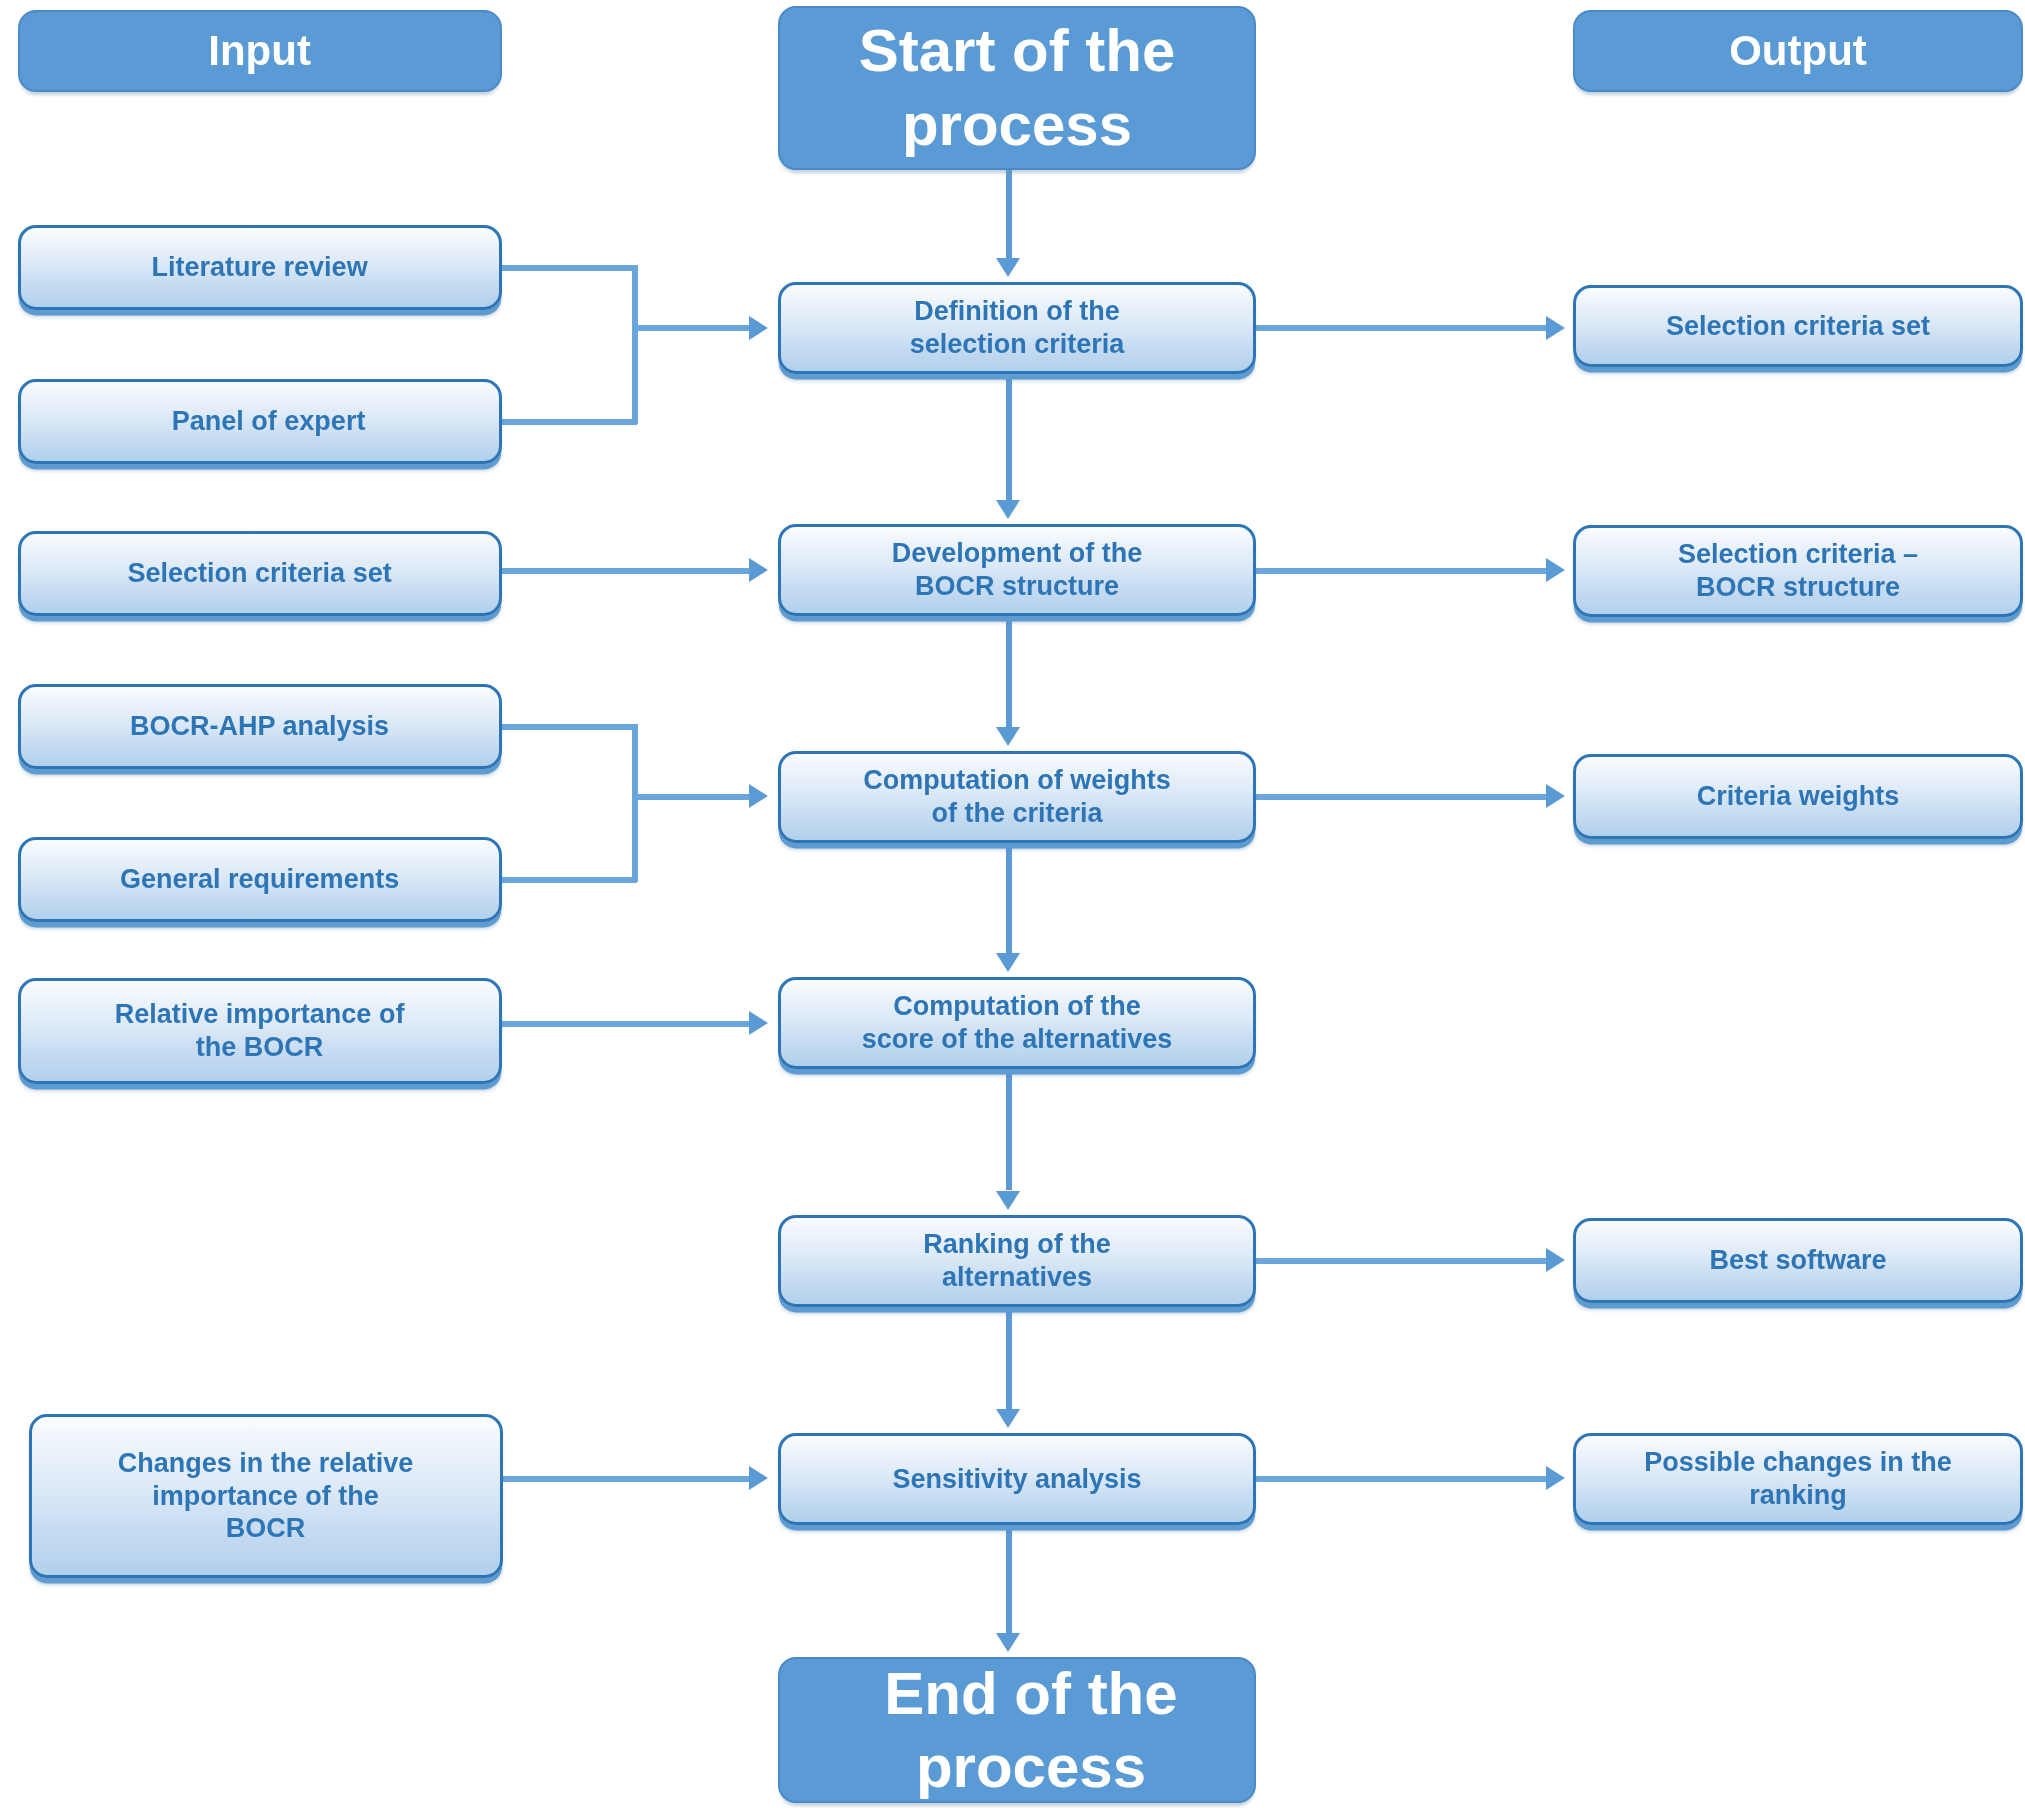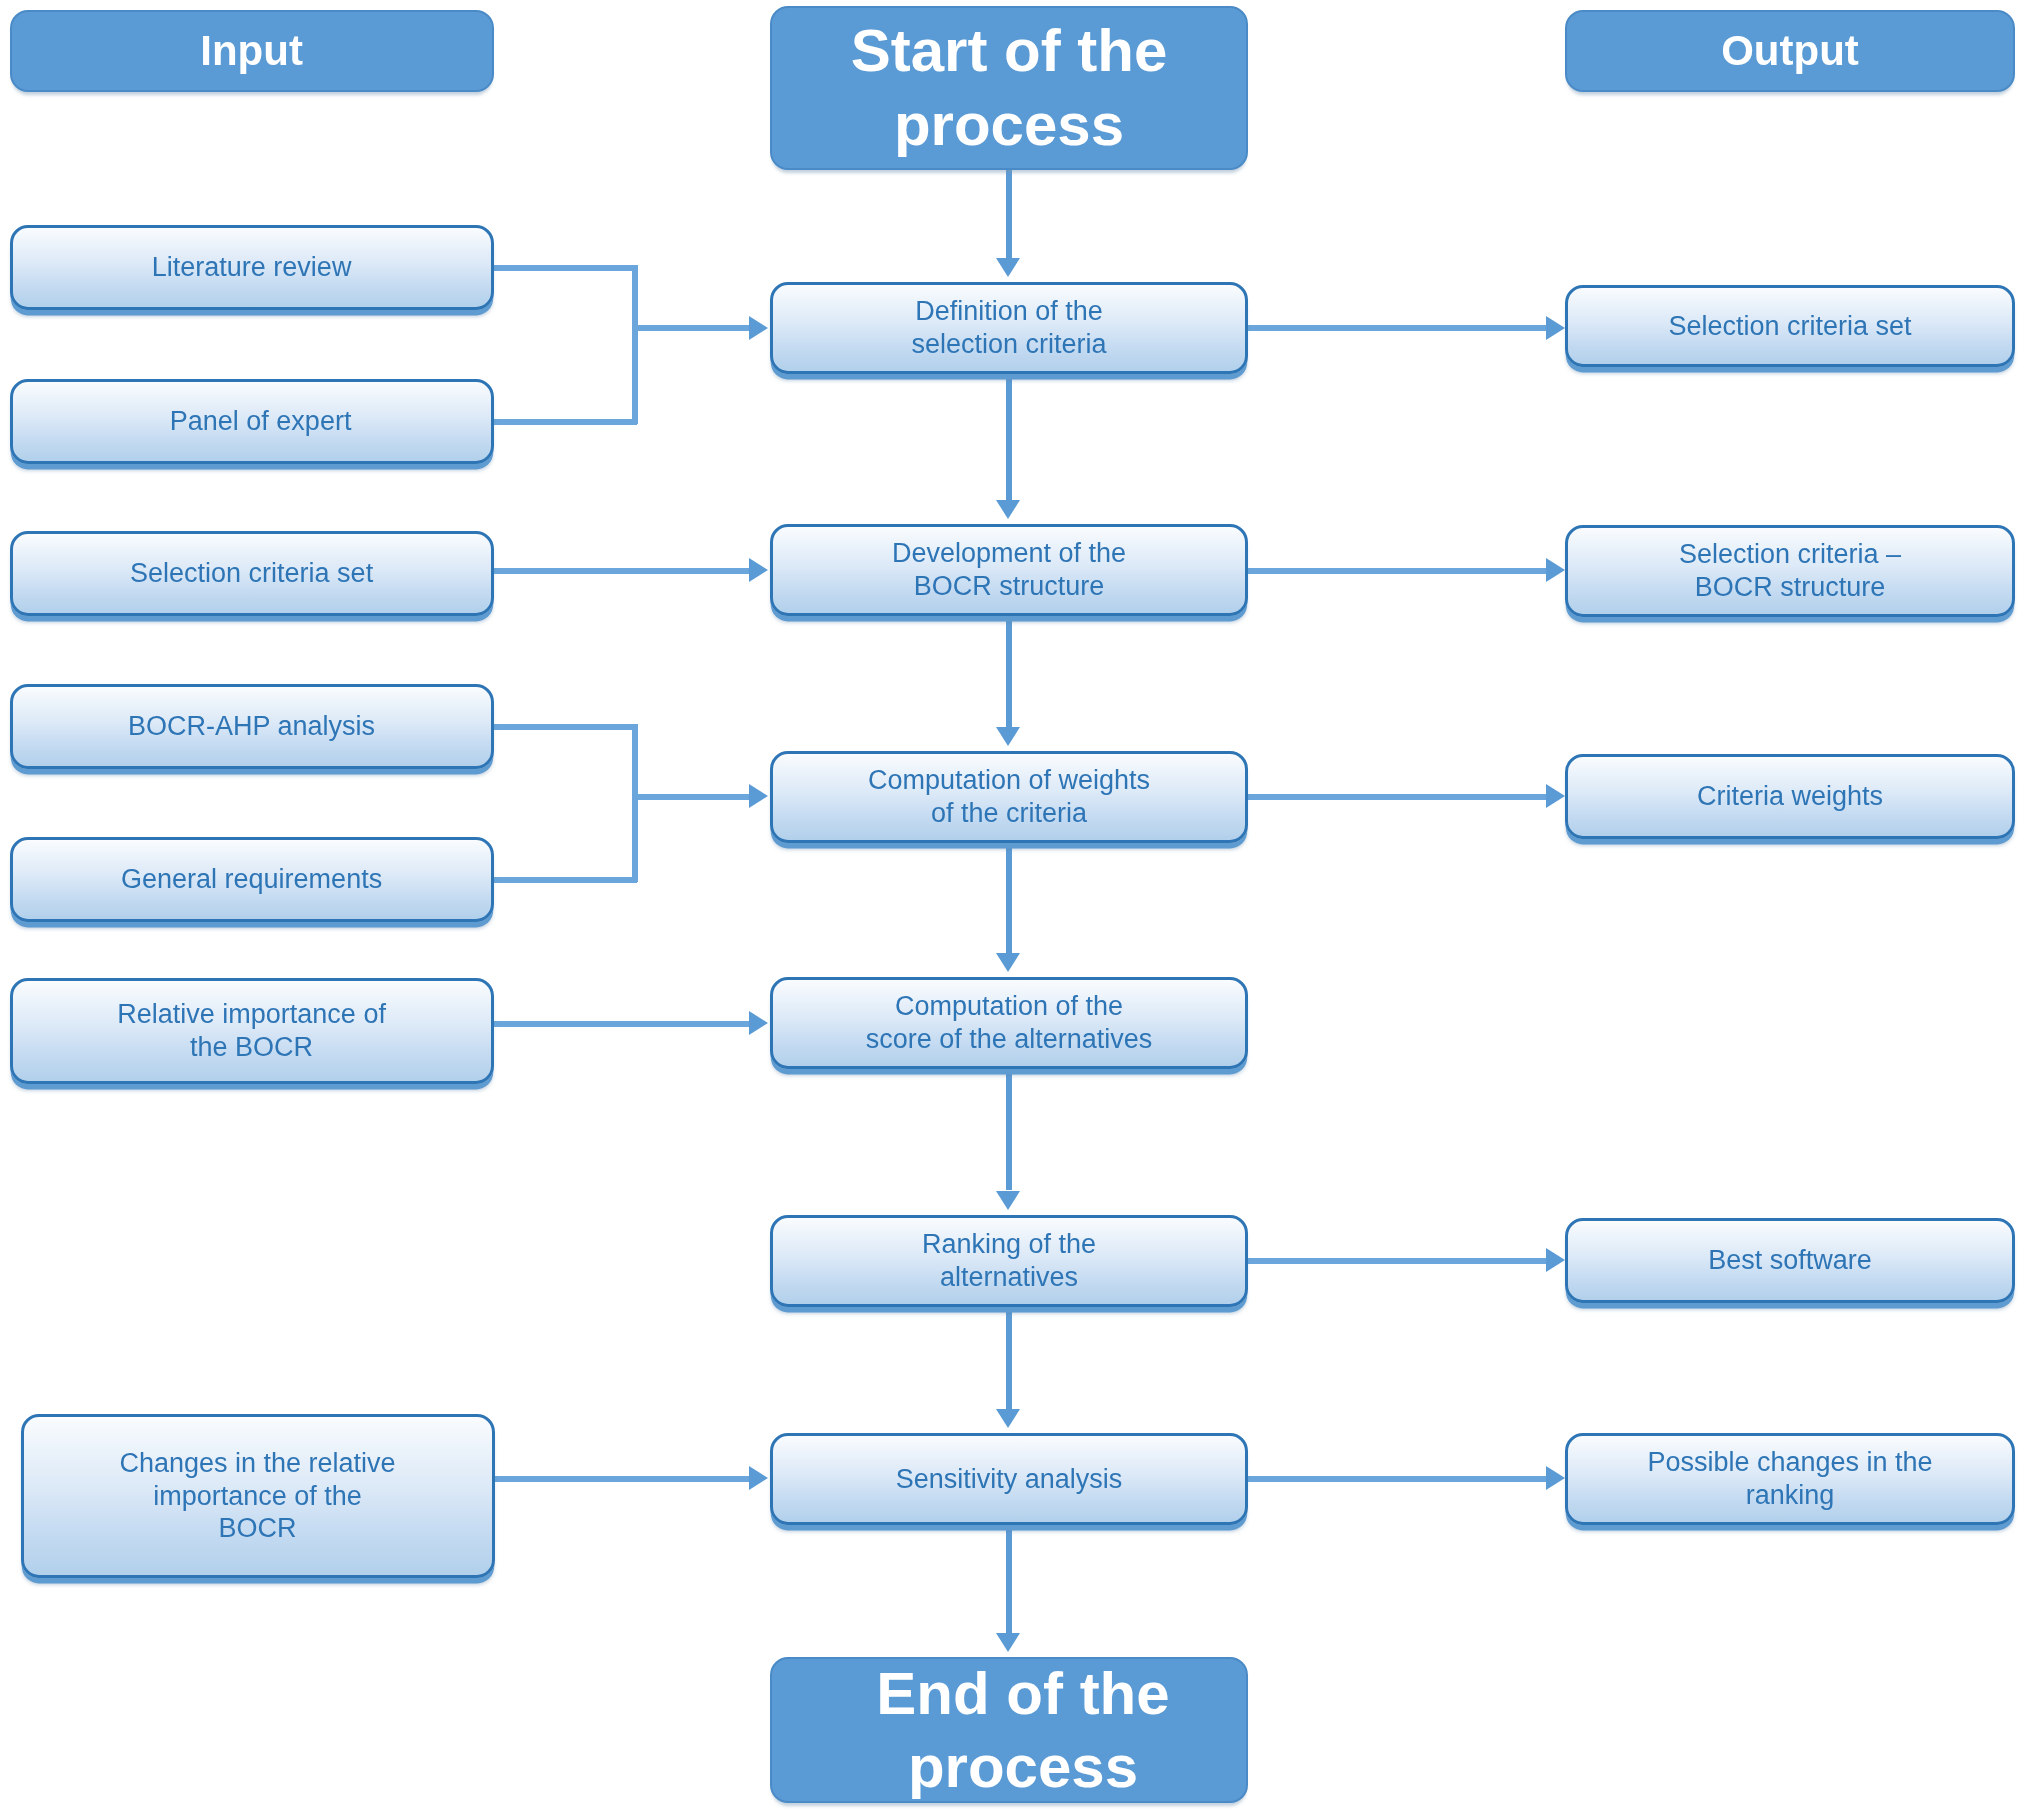--- a/index.html
+++ b/index.html
@@ -19,20 +19,21 @@
   
   .node {
     position: absolute;
     box-sizing: border-box;
     display: flex;
     align-items: center;
     justify-content: center;
     text-align: center;
     border-radius: 18px;
     z-index: 5;
+    margin-left: 8px;
   }
   .node .label {
     display: block;
     width: 100%;
     padding: 0 11px;
     line-height: 1.22;
     white-space: pre-line;
   }
 
   
@@ -49,21 +50,21 @@
   
   .node.light {
     background: linear-gradient(to bottom,
                 #FAFCFE 0%,
                 #EDF4FB 18%,
                 #DCE9F7 45%,
                 #C3DAF1 75%,
                 #B2D0EB 100%);
     border: 3.4px solid #2E75B6;
     color: #2E75B6;
-    font-weight: normal;
+    font-weight: bold;
     font-size: 27px;
     box-shadow: 0 6.1px 0 -0.7px #5E9BD1, 0 8.2px 4.1px -2.7px rgba(90,130,170,0.5);
   }
   .node.light .label { padding: 0 8.2px; }
 
   
   .edge {
     position: absolute;
     background: #5B9BD5;
     z-index: 1;

